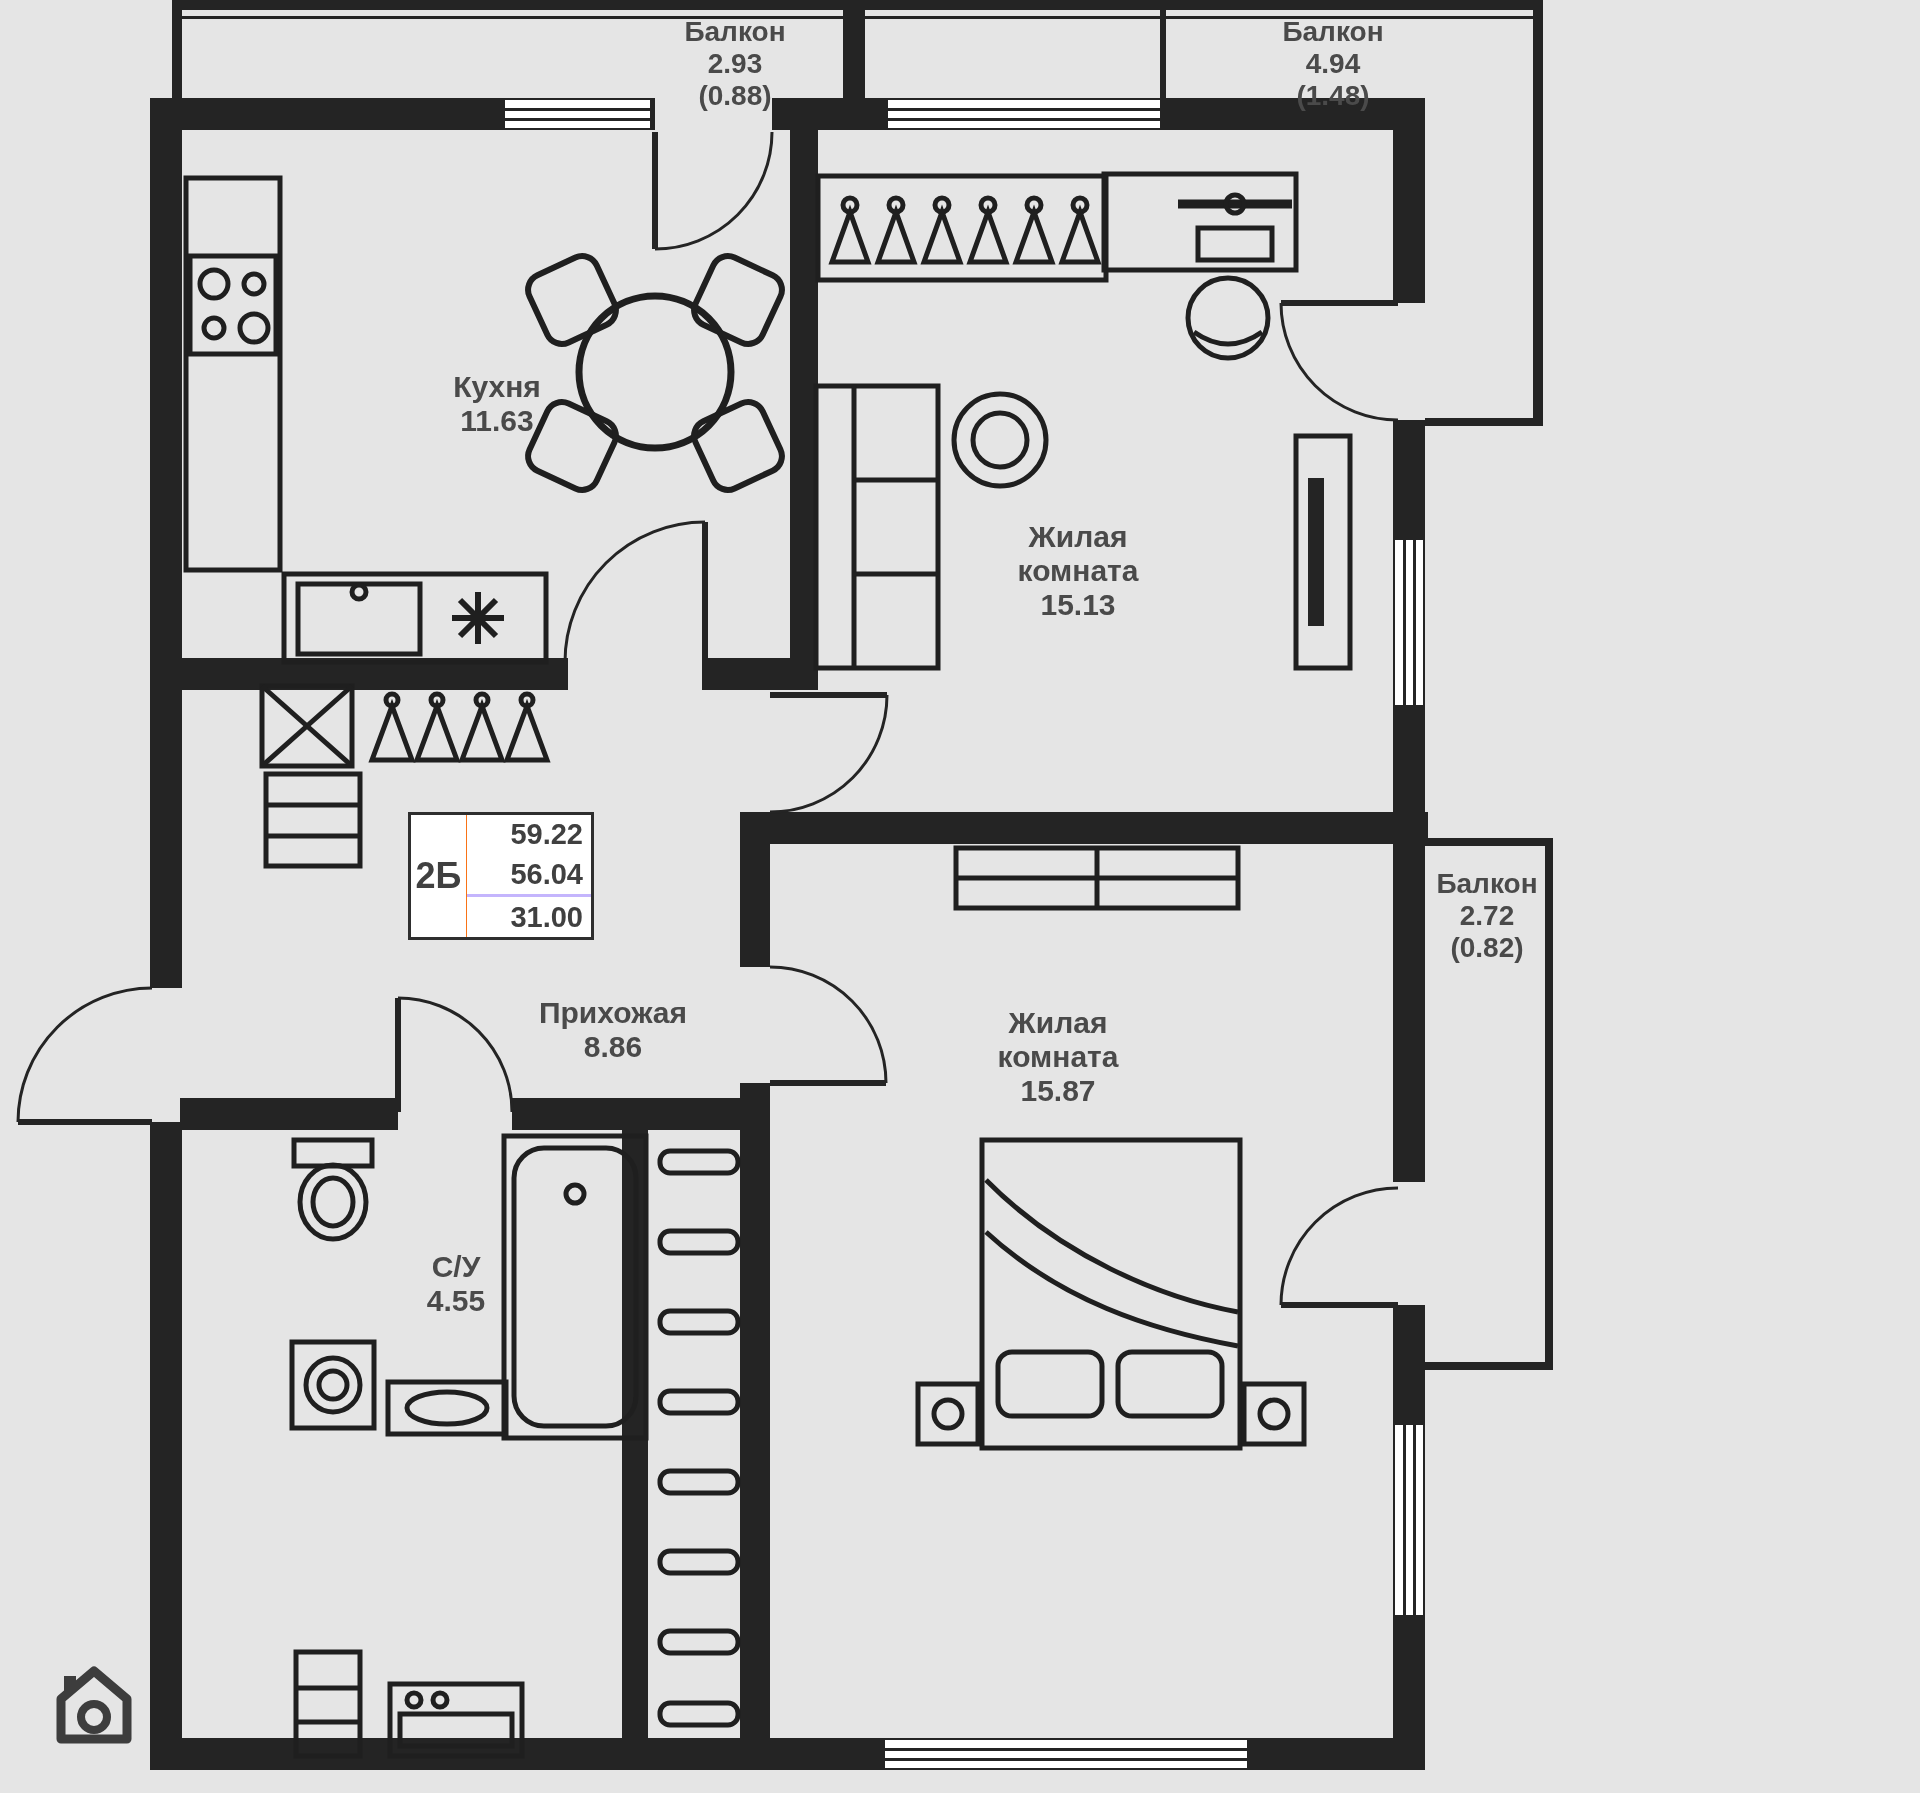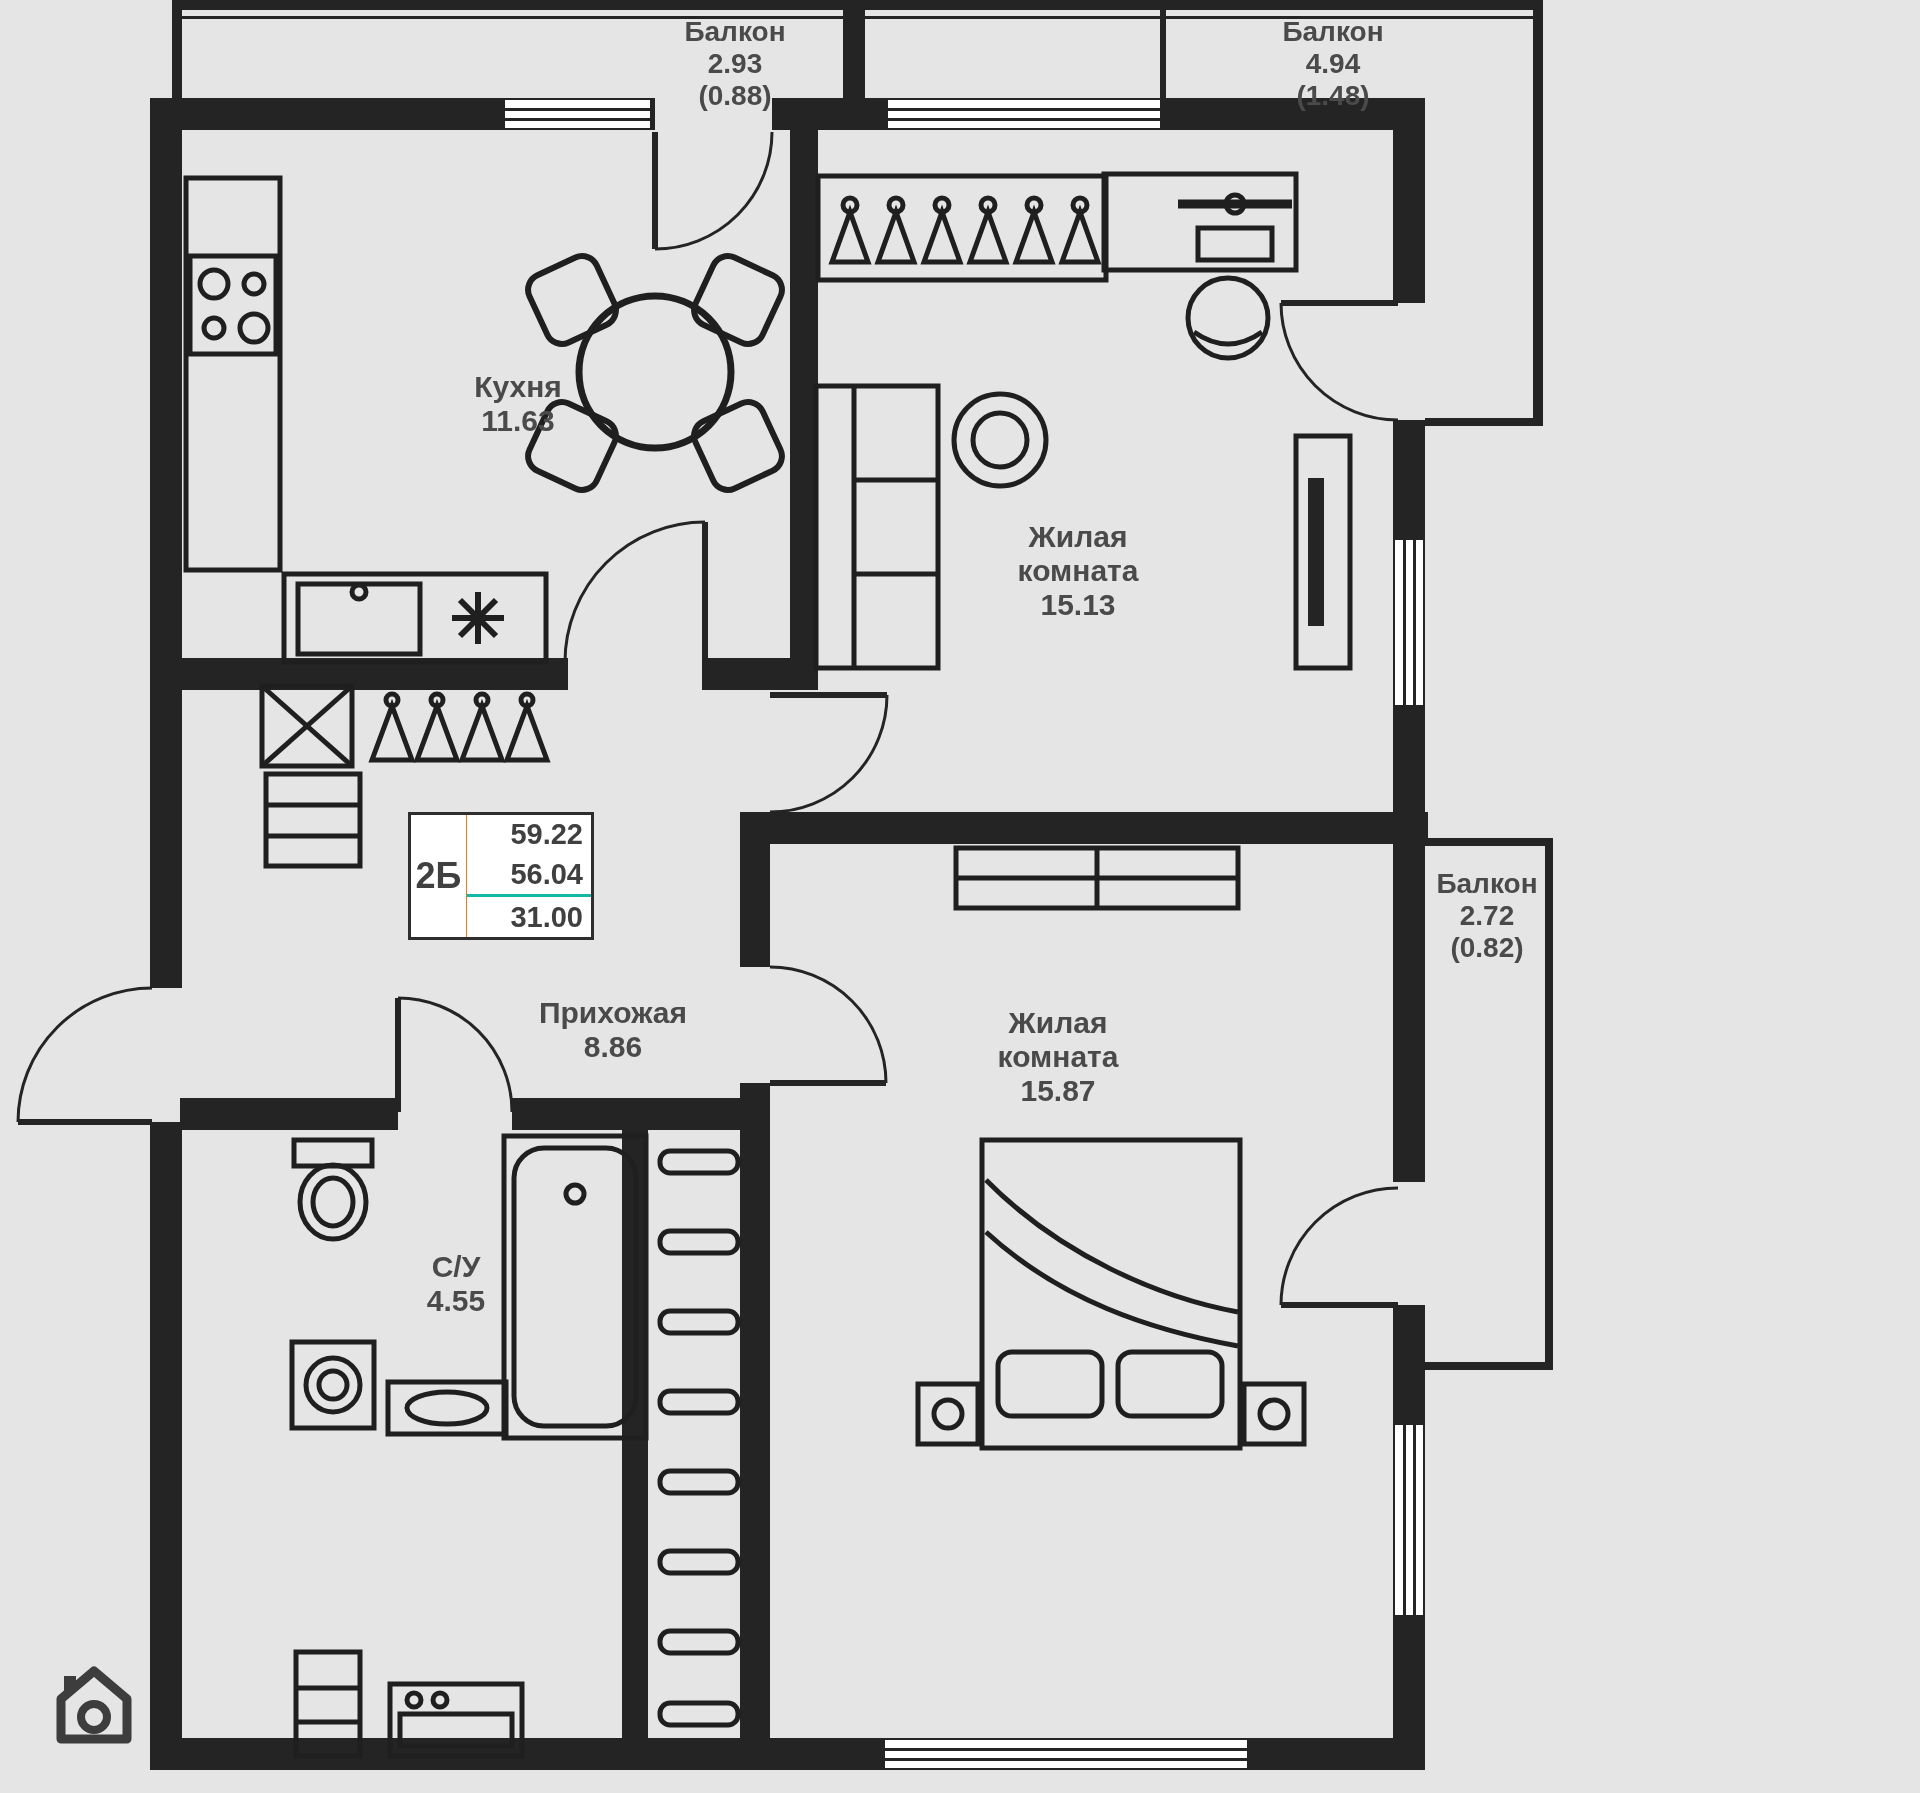--- a/index.html
+++ b/index.html
@@ -41,21 +41,21 @@
     display: flex; align-items: center; justify-content: center;
     font-size: 36px;
   }
   .stamp-right { flex: 1; display: flex; flex-direction: column; }
   .stamp-right .row {
     flex: 1;
     display: flex; align-items: center; justify-content: flex-end;
     padding-right: 8px;
     font-size: 29px;
   }
-  .stamp-right .row.total-line { border-top: 3px solid #14b8a6; }
+  .stamp-right .row.total-line { border-top: 3px solid #c4b5fd; }
   .logo {
     position: absolute;
     left: 54px; top: 1664px;
     display: flex; align-items: center;
     color: #3d3d3d;
   }
   .logo-text {
     font-size: 52px;
     font-weight: 700;
     margin-left: 10px;
@@ -338,21 +338,21 @@
     <span class="ln">4.94</span>
     <span class="ln">(1.48)</span>
   </div>
 
   <div class="label small" style="left:1487px; top:868px;">
     <span class="ln">Балкон</span>
     <span class="ln">2.72</span>
     <span class="ln">(0.82)</span>
   </div>
 
-  <div class="label" style="left:518px; top:370px;">
+  <div class="label" style="left:497px; top:370px;">
     <span class="ln">Кухня</span>
     <span class="ln">11.63</span>
   </div>
 
   <div class="label" style="left:1078px; top:520px;">
     <span class="ln">Жилая</span>
     <span class="ln">комната</span>
     <span class="ln">15.13</span>
   </div>
 

